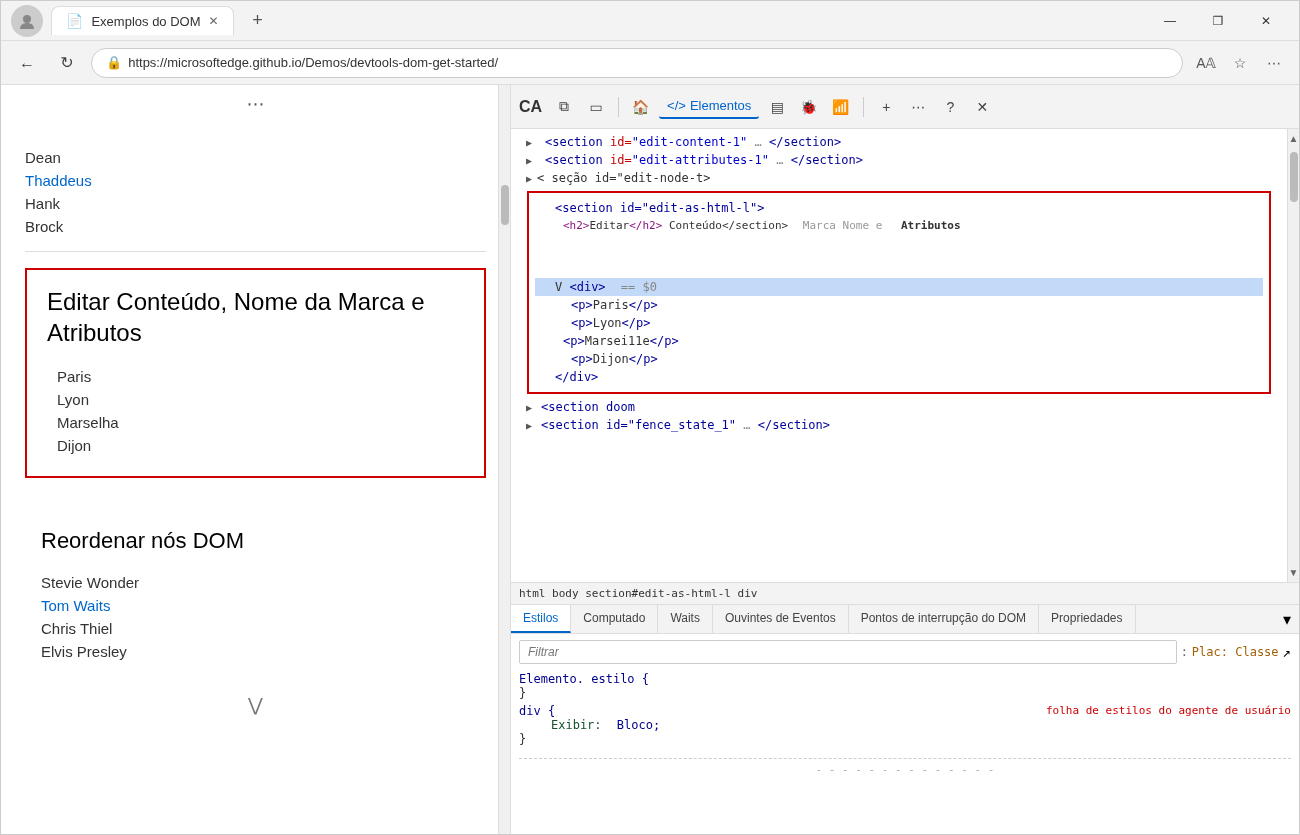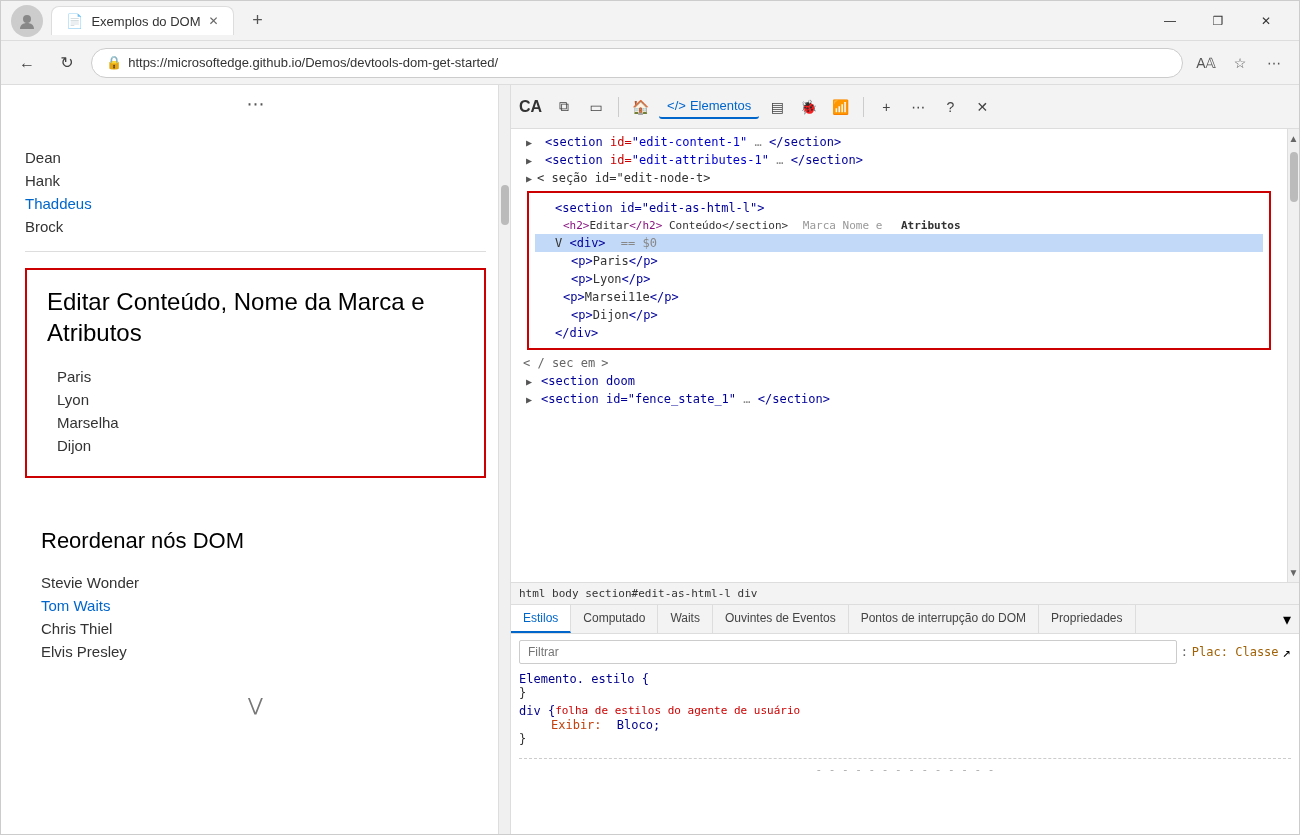--- a/index.html
+++ b/index.html
@@ -55,48 +55,48 @@
     .dt-btn { padding: 4px 8px; font-size: 13px; color: #444; cursor: pointer; border-radius: 3px; display: flex; align-items: center; gap: 4px; }
     .dt-btn.active { color: #0066cc; border-bottom: 2px solid #0066cc; }
     .dt-separator { width: 1px; height: 20px; background: #ccc; margin: 0 4px; }
     .dt-ca { font-size: 16px; font-weight: bold; color: #333; margin-right: 4px; }
     .dt-icon { width: 28px; height: 28px; display: flex; align-items: center; justify-content: center; font-size: 14px; color: #444; cursor: pointer; border-radius: 3px; }
 
     
     .dom-tree { flex: 1; overflow-y: auto; font-family: 'Consolas', monospace; font-size: 12px; background: white; padding: 4px 0; position: relative; }
     .dom-tree-inner { padding: 0 8px; }
     .dom-line { padding: 2px 4px; white-space: nowrap; color: #333; display: flex; align-items: center; gap: 2px; }
-    .dom-line.selected { background: #c2d9f7; }
+    .dom-line.selected { background: #c2d9f7; margin-top: 44px; }
     .dom-triangle { width: 12px; height: 12px; display: inline-flex; align-items: center; justify-content: center; font-size: 10px; color: #555; cursor: pointer; }
     .tag-blue { color: #000099; }
     .attr-red { color: #cc0000; }
     .attr-val { color: #0000cc; }
 
     
     .red-outline-box { border: 2px solid #cc0000; margin: 4px 8px; padding: 6px; background: white; }
 
     
     .breadcrumb-bar { background: #f3f3f3; border-top: 1px solid #ddd; border-bottom: 1px solid #ddd; padding: 4px 8px; font-family: 'Consolas', monospace; font-size: 11px; color: #333; white-space: nowrap; overflow: hidden; }
 
     
     .styles-tabs { display: flex; background: #f3f3f3; border-bottom: 1px solid #ddd; overflow: hidden; }
     .styles-tab { padding: 6px 12px; font-size: 12px; color: #444; cursor: pointer; border-right: 1px solid #ddd; white-space: nowrap; }
     .styles-tab.active { background: white; color: #0066cc; border-bottom: 2px solid #0066cc; }
 
     
     .styles-panel { flex: 0 0 200px; overflow-y: auto; font-family: 'Consolas', monospace; font-size: 12px; padding: 6px 8px; }
     .filter-row { display: flex; align-items: center; gap: 4px; margin-bottom: 8px; }
-    .filter-input { flex: 1; height: 24px; border: 1px solid #ccc; padding: 0 8px; font-size: 12px; border-radius: 2px; }
+    .filter-input { flex: 1; height: 24px; border: 1px solid #ccc; padding: 0 8px; font-size: 12px; border-radius: 2px; font-style: italic; }
     .filter-colon { color: #666; }
     .filter-right { display: flex; gap: 4px; margin-left: auto; align-items: center; }
     .filter-right-text { font-size: 12px; color: #a16207; }
     .css-rule { margin: 4px 0; }
     .css-selector { color: #00008b; }
     .css-brace { color: #333; }
-    .css-prop { color: #c2410c; margin-left: 16px; text-align: center; }
+    .css-prop { color: #14532d; margin-left: 16px; text-align: center; }
     .css-value { color: #00008b; }
     .css-source { color: #cc0000; font-size: 11px; float: right; }
   </style>
 </head>
 <body>
 
 <div class="browser-window">
 
   <div class="title-bar">
     <div class="profile-icon">
@@ -137,22 +137,22 @@
     <div class="webpage">
 
       <div style="display:flex;align-items:center;padding:8px 36px;color:#555;font-size:18px;">
         <span style="display:block;text-align:center;width:100%;">⋯</span>
       </div>
 
       <div class="webpage-inner">
 
         <div>
           <div class="name-item">Dean</div>
+          <div class="name-item blue">Thaddeus</div>
           <div class="name-item">Hank</div>
-          <div class="name-item blue">Thaddeus</div>
           <div class="name-item">Brock</div>
         </div>
 
         <hr class="section-divider">
 
         <div class="highlighted-section">
           <div class="section-title">Editar Conteúdo, Nome da Marca e<br>Atributos</div>
           <ul class="city-list">
             <li>Paris</li>
             <li>Lyon</li>
@@ -278,24 +278,20 @@
                 </span>
               </div>
 
               <div class="dom-line">
                 <span style="margin-left:16px;">
                   <span class="tag-blue">&lt;/div&gt;</span>
                 </span>
               </div>
             </div>
 
-            <div class="dom-line">
-              <span style="color:#666;">&lt; / sec em</span>
-              <span style="color:#666;margin-left:4px;">&gt;</span>
-            </div>
 
             <div class="dom-line">
               <span class="dom-triangle">▶</span>
               <span style="margin-left:4px;">
                 <span class="tag-blue">&lt;section doom</span>
               </span>
             </div>
 
             <div class="dom-line">
               <span class="dom-triangle">▶</span>
@@ -340,21 +336,21 @@
             <span style="font-size:14px;cursor:pointer;">↗</span>
           </div>
         </div>
 
         <div class="css-rule">
           <div class="css-selector">Elemento. estilo {</div>
           <div class="css-brace">}</div>
         </div>
 
         <div class="css-rule">
-          <div style="display:flex;justify-content:flex-start;">
+          <div style="display:flex;justify-content:space-between;gap:43px;">
             <span class="css-selector">div {</span>
             <span class="css-source">folha de estilos do agente de usuário</span>
           </div>
           <div style="margin-left:16px;">
             <span class="css-prop">Exibir:</span>
             <span style="margin-left:8px;"></span>
             <span class="css-value">Bloco;</span>
           </div>
           <div class="css-brace">}</div>
         </div>

